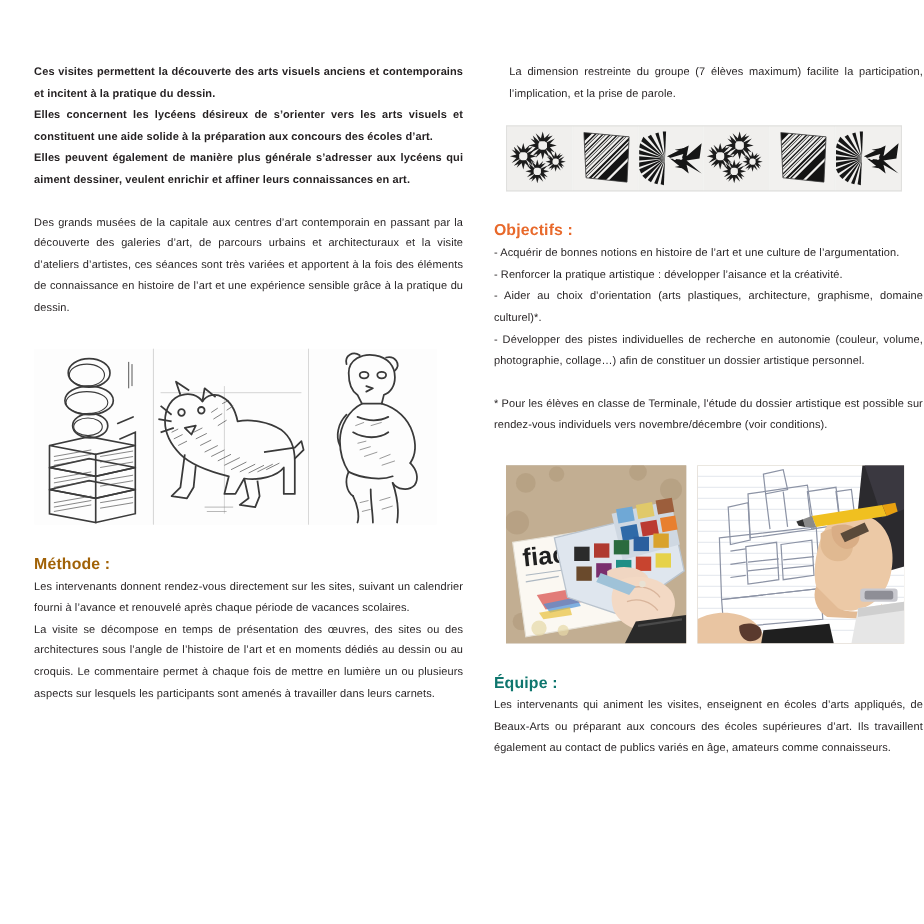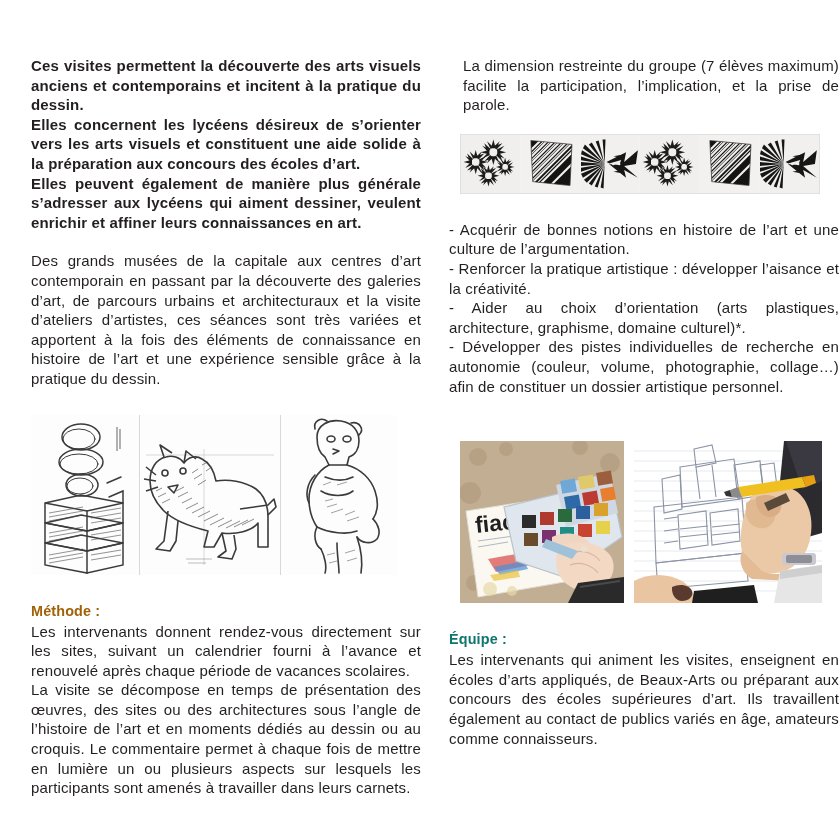--- a/index.html
+++ b/index.html
@@ -23,21 +23,21 @@
     box-sizing: border-box;
     gap: 28px;
   }
   .col {
     width: 390px;
     flex: 0 0 390px;
   }
   p {
     margin: 0;
     text-align: justify;
-    font-size: 15px;
+    font-size: 10px;
     line-height: 19.6px;
     letter-spacing: 0.01em;
   }
   p.bold {
     font-weight: bold;
   }
   .gap-md { height: 19px; }
   .gap-lg { height: 26px; }
   .heading {
     margin: 0 0 1px 0;
@@ -439,28 +439,30 @@
             <circle cx="27" cy="30" r="1.6"></circle>
               <circle cx="33" cy="30" r="1.4"></circle>
             <circle cx="39" cy="30" r="1.2"></circle>
           </g>
         </svg>
       </div>
     </div>
 
     <div class="gap-lg"></div>
 
+    <h2 class="heading orange">Objectifs :</h2>
 
     <p>- Acquérir de bonnes notions en histoire de l’art et une culture de l’argumentation.</p>
     <p>- Renforcer la pratique artistique : développer l’aisance et la créativité.</p>
     <p>- Aider au choix d’orientation (arts plastiques, architecture, graphisme, domaine culturel)*.</p>
     <p>- Développer des pistes individuelles de recherche en autonomie (couleur, volume, photographie, collage…) afin de constituer un dossier artistique personnel.</p>
 
     <div class="gap-md"></div>
 
+    <p>* Pour les élèves en classe de Terminale, l’étude du dossier artistique est possible sur rendez-vous individuels vers novembre/décembre (voir conditions).</p>
 
     <div class="gap-lg"></div>
 
     <div class="photo-row" style="margin-left:11px;">
 
       <div class="photo left">
         <svg viewBox="0 0 164 162" preserveAspectRatio="none" aria-hidden="true">
           <rect width="164" height="162" fill="#b9a68c"></rect>
           <g fill="#a89madd"></g>
           <rect x="0" y="0" width="164" height="162" fill="#c2ae92"></rect>

